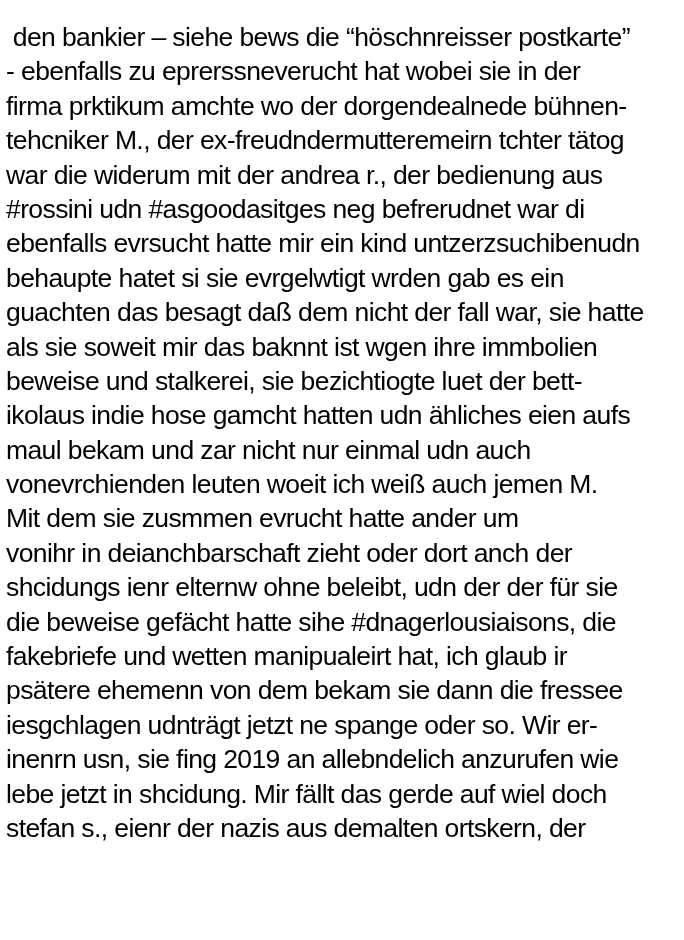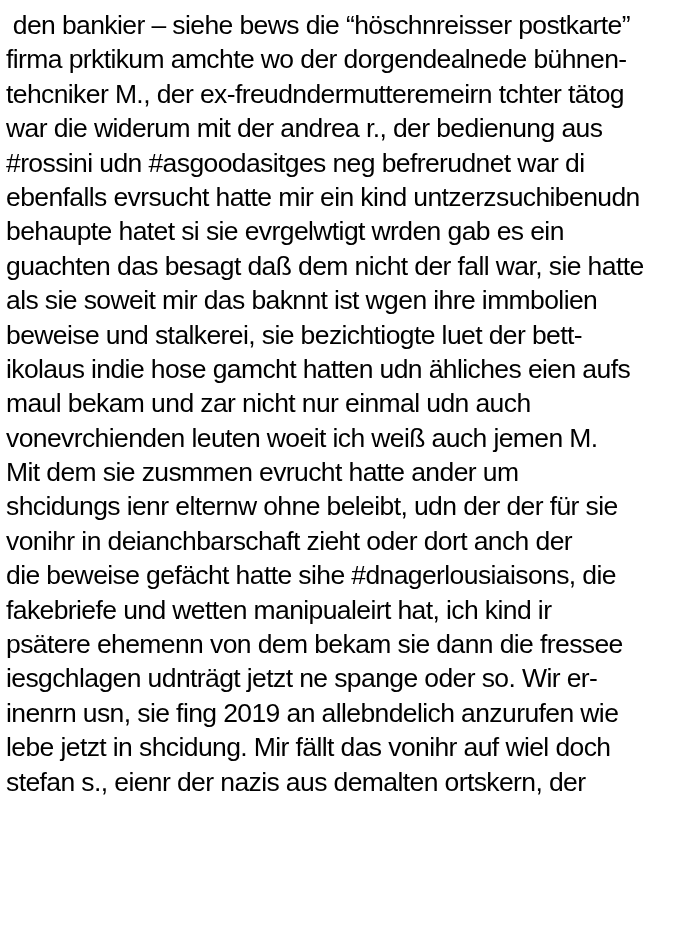--- a/index.html
+++ b/index.html
@@ -7,57 +7,58 @@
     padding: 0;
     background: #ffffff;
   }
   .page {
     position: relative;
     width: 684px;
     height: 940px;
     background: #ffffff;
     overflow: hidden;
     box-sizing: border-box;
-    padding: 8px 0 0 6px;
+    padding: 20px 0 0 6px;
   }
   .textblock {
     font-family: "Liberation Sans", "DejaVu Sans", sans-serif;
     font-size: 26.5px;
     line-height: 34.4px;
     letter-spacing: -0.6px;
     color: #000000;
     font-weight: 400;
   }
   .line {
     white-space: pre;
     height: 34.4px;
   }
 </style>
 </head>
 <body>
 
 <div class="page">
   <div class="textblock">
     <div class="line"> den bankier – siehe bews die “höschnreisser postkarte”</div>
+    <div class="line">- ebenfalls zu eprerssneverucht hat wobei sie in der</div>
     <div class="line">firma prktikum amchte wo der dorgendealnede bühnen-</div>
     <div class="line">tehcniker M., der ex-freudndermutteremeirn tchter tätog</div>
     <div class="line">war die widerum mit der andrea r., der bedienung aus</div>
     <div class="line">#rossini udn #asgoodasitges neg befrerudnet war di</div>
     <div class="line">ebenfalls evrsucht hatte mir ein kind untzerzsuchibenudn</div>
     <div class="line">behaupte hatet si sie evrgelwtigt wrden gab es ein</div>
     <div class="line">guachten das besagt daß dem nicht der fall war, sie hatte</div>
     <div class="line">als sie soweit mir das baknnt ist wgen ihre immbolien</div>
     <div class="line">beweise und stalkerei, sie bezichtiogte luet der bett-</div>
     <div class="line">ikolaus indie hose gamcht hatten udn ähliches eien aufs</div>
     <div class="line">maul bekam und zar nicht nur einmal udn auch</div>
     <div class="line">vonevrchienden leuten woeit ich weiß auch jemen M.</div>
     <div class="line">Mit dem sie zusmmen evrucht hatte ander um</div>
+    <div class="line">vonihr in deianchbarschaft zieht oder dort anch der</div>
     <div class="line">shcidungs ienr elternw ohne beleibt, udn der der für sie</div>
-    <div class="line">vonihr in deianchbarschaft zieht oder dort anch der</div>
     <div class="line">die beweise gefächt hatte sihe #dnagerlousiaisons, die</div>
-    <div class="line">fakebriefe und wetten manipualeirt hat, ich kind ir</div>
+    <div class="line">fakebriefe und wetten manipualeirt hat, ich glaub ir</div>
     <div class="line">psätere ehemenn von dem bekam sie dann die fressee</div>
     <div class="line">iesgchlagen udnträgt jetzt ne spange oder so. Wir er-</div>
     <div class="line">inenrn usn, sie fing 2019 an allebndelich anzurufen wie</div>
-    <div class="line">lebe jetzt in shcidung. Mir fällt das vonihr auf wiel doch</div>
+    <div class="line">lebe jetzt in shcidung. Mir fällt das gerde auf wiel doch</div>
     <div class="line">stefan s., eienr der nazis aus demalten ortskern, der</div>
   </div>
 </div>
 
 </body></html>

